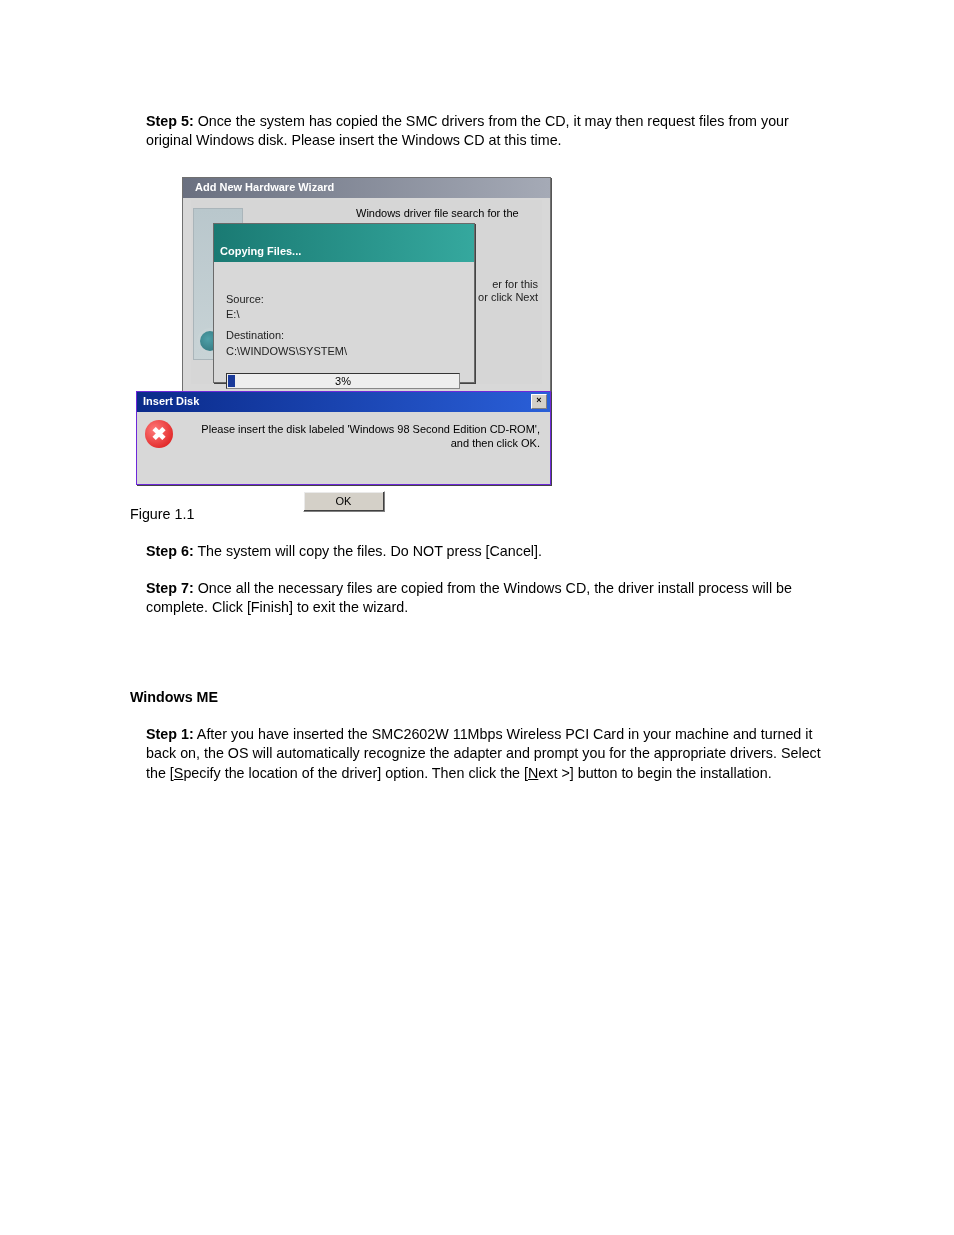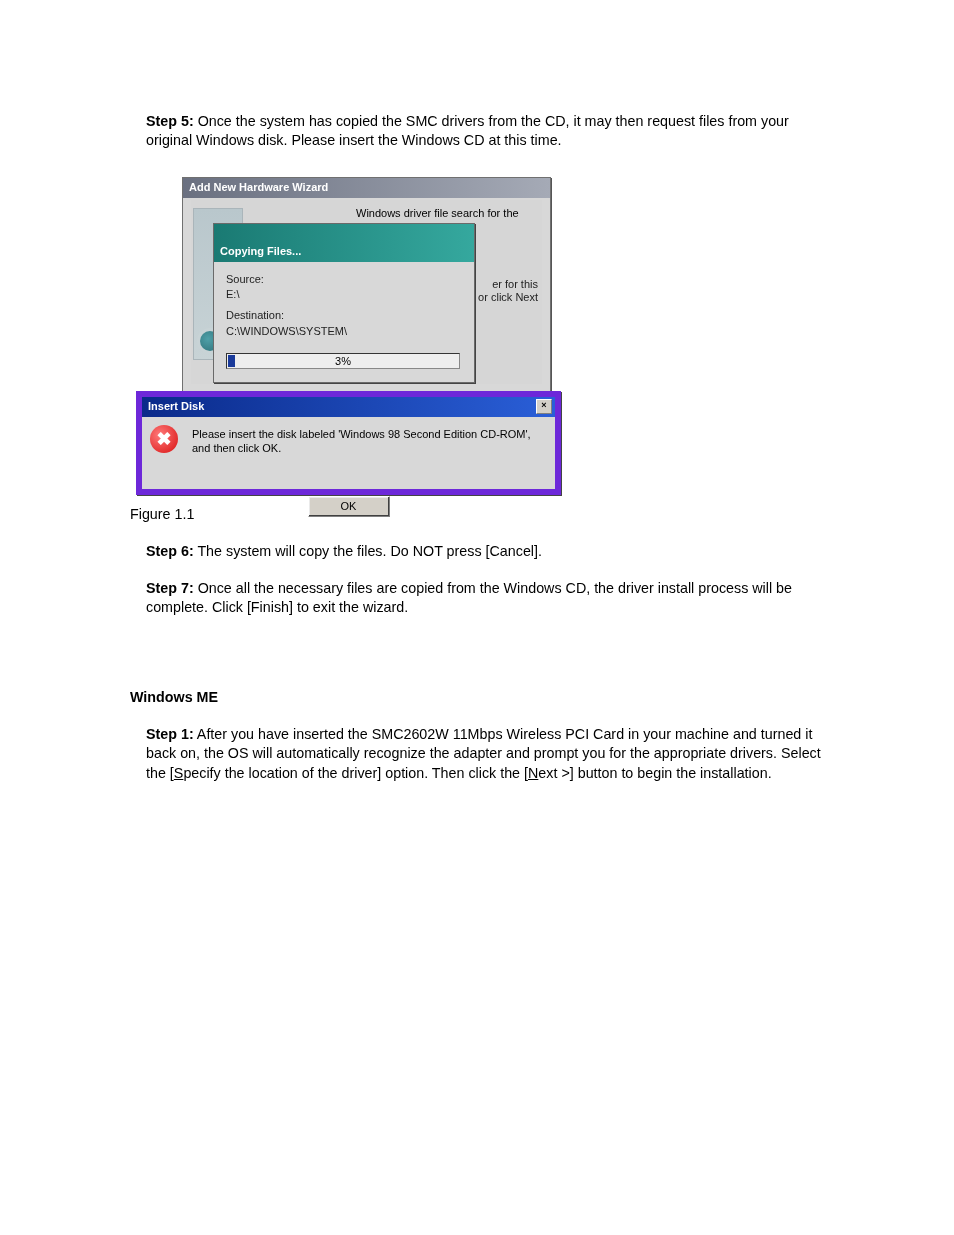--- a/index.html
+++ b/index.html
@@ -39,21 +39,21 @@
     width: 367px; height: 214px;
     background: #d8d8d8;
     border: 1px solid #707070;
     box-shadow: 1px 1px 0 #555;
   }
   .wizard-titlebar {
     height: 18px;
     background: linear-gradient(to right, #6a7080, #a5aab6);
     color: #fff;
     font-weight: bold;
-    padding: 2px 6px 0 6px;
+    padding: 2px 6px 0 12px;
   }
   .wizard-body {
     position: absolute; left: 8px; right: 8px; top: 22px; bottom: 8px;
     background: #d6d6d6;
   }
   .wizard-header-text {
     position: absolute; left: 165px; top: 6px;
     font-size: 11px;
   }
   .wizard-side-text {
@@ -90,21 +90,21 @@
     box-shadow: 1px 1px 0 #444;
   }
   .copying-titlebar {
     height: 18px;
     background: linear-gradient(to right, #1a7a73, #35a89e);
     color: #fff;
     font-weight: bold;
     padding: 20px 6px 0 6px;
   }
   .copying-body {
-    padding: 4px 12px 8px 12px;
+    padding: 24px 12px 8px 12px;
     font-size: 11px;
     color: #222;
   }
   .copying-body .lbl { margin-top: 6px; }
   .copying-body .val { margin-top: 1px; color: #222; }
   .progress {
     position: relative;
     margin: 14px 0 0 0;
     width: 232px; height: 14px;
     background: #eeeeee;
@@ -133,21 +133,21 @@
     margin-top: 28px;
   }
   .copying .cancel-wrap { text-align: center; margin-top: 12px; }
 
   
   .insertdisk {
     position: absolute;
     left: 0; top: 214px;
     width: 413px; height: 92px;
     background: #d8d8d8;
-    border: 6px solid #6d28d9;
+    border: 1px solid #6d28d9;
     box-shadow: 1px 1px 0 #444;
   }
   .insert-titlebar {
     height: 18px;
     background: linear-gradient(to right, #0a2a8a, #2a5fd8);
     color: #fff;
     font-weight: bold;
     padding: 2px 6px 0 6px;
     position: relative;
   }
@@ -168,20 +168,21 @@
     width: 28px; height: 28px;
     border-radius: 50%;
     background: radial-gradient(circle at 35% 35%, #ff7a7a, #d81010);
     color: #fff; font-weight: bold; font-size: 18px;
     text-align: center; line-height: 28px;
   }
   .insert-body .msg {
     margin-left: 40px;
     font-size: 11px;
     color: #000;
+    text-align: right;
   }
   .insert-body .ok-wrap {
     text-align: center; margin-top: 12px;
   }
 </style>
 </head>
 <body>
 
 <div class="page">
 

